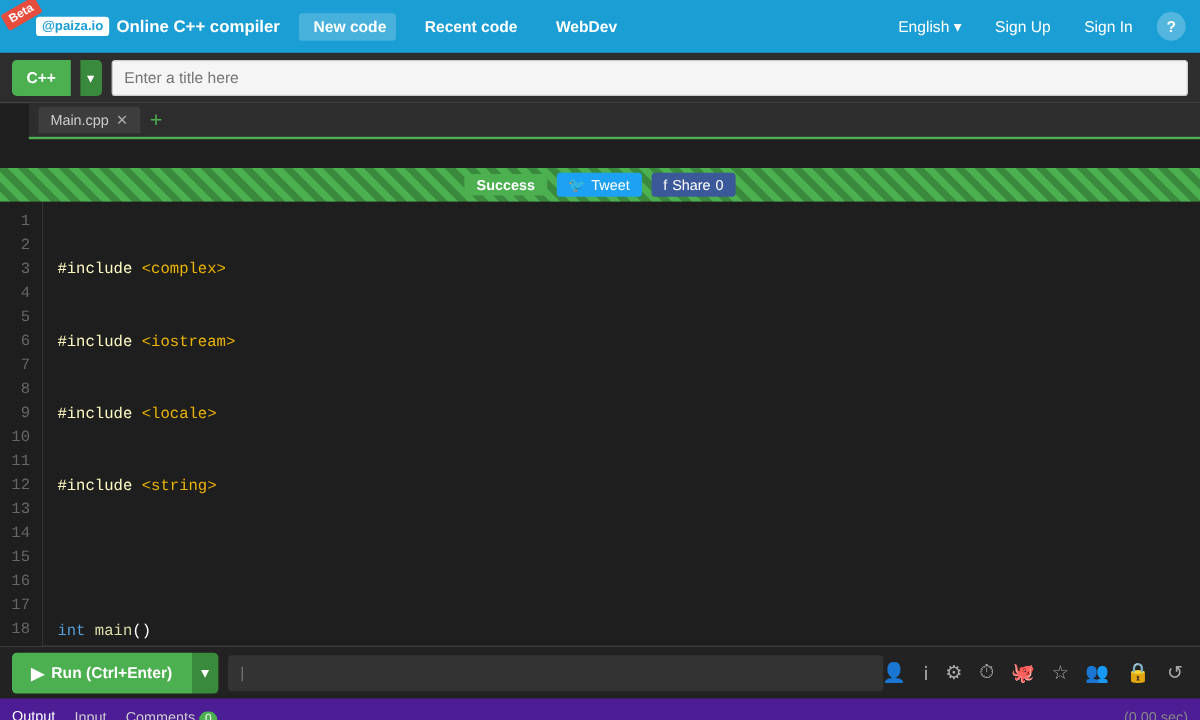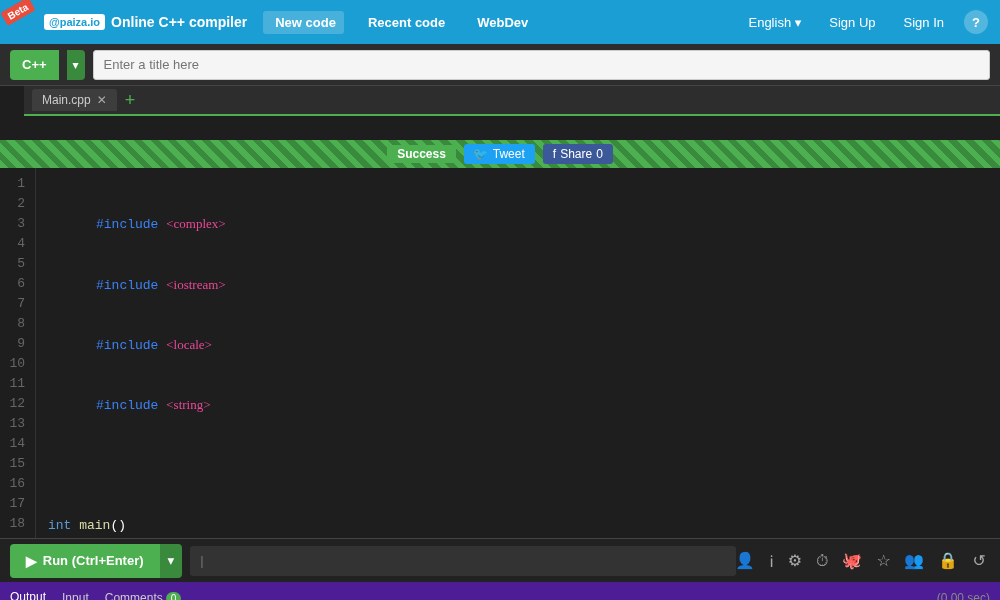--- a/index.html
+++ b/index.html
@@ -24,21 +24,21 @@
       transform: rotate(-30deg);
       position: absolute;
       left: 2px;
       top: 4px;
       border-radius: 2px;
     }
     .logo-area {
       display: flex;
       align-items: center;
       gap: 6px;
-      margin-left: 32px;
+      margin-left: 18px;
     }
     .logo-icon {
       background: #fff;
       color: #1a9ed4;
       font-weight: bold;
       font-size: 11px;
       padding: 2px 5px;
       border-radius: 3px;
     }
     .logo-text {
@@ -230,22 +230,22 @@
       padding: 6px 12px;
       flex: 1;
       line-height: 1.55;
       white-space: pre;
       overflow-x: auto;
     }
     .code-content div { height: 20px; min-height: 20px; }
 
     
     .kw { color: #569cd6; }
-    .inc { color: #3b82f6; margin-left: 48px; }
-    .hdr { color: #ec4899; font-family: Liberation Serif, serif; }
+    .inc { color: #fef9c3; }
+    .hdr { color: #eab308; }
     .fn  { color: #dcdcaa; }
 
     
     .bottom-toolbar {
       background: #222;
       height: 44px;
       display: flex;
       align-items: center;
       padding: 0 10px;
       gap: 0;

